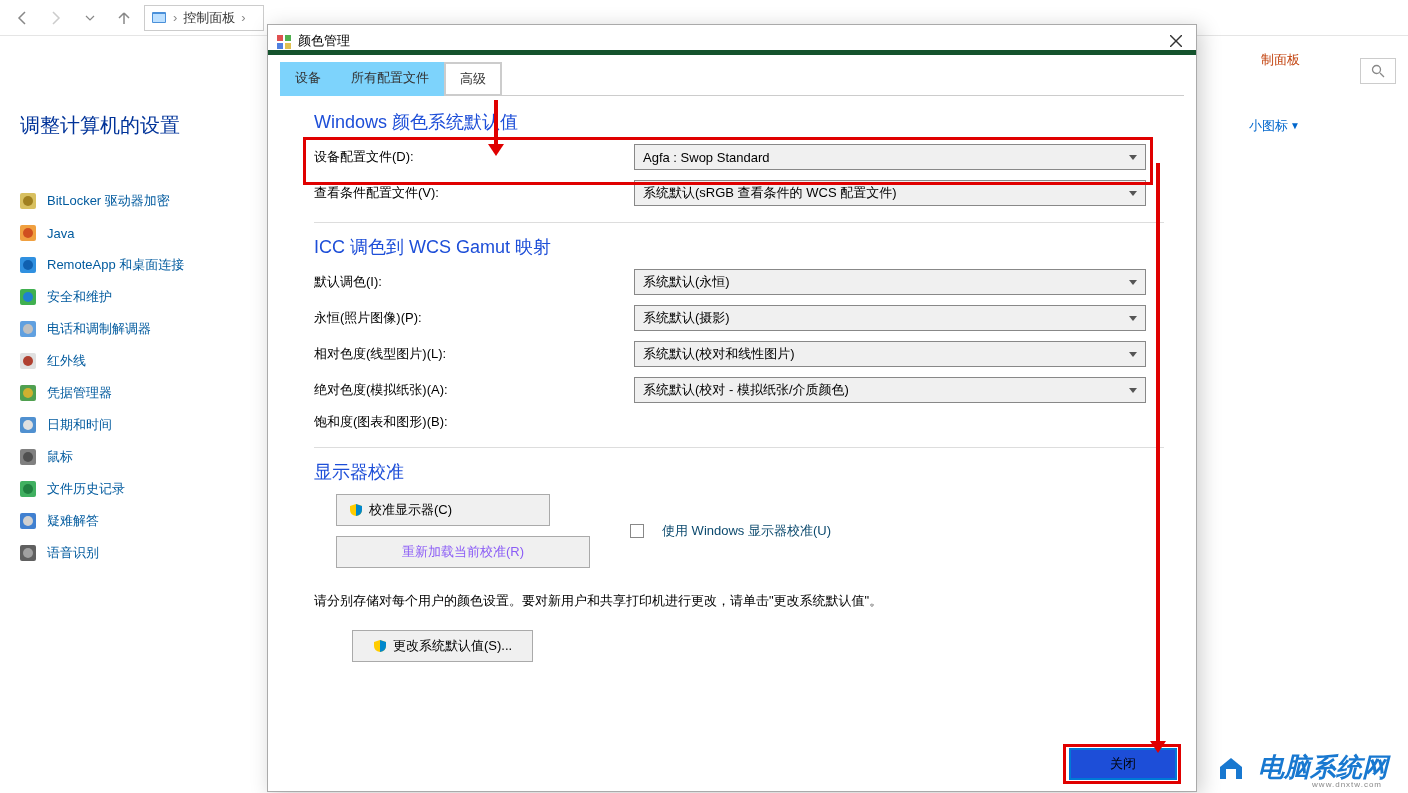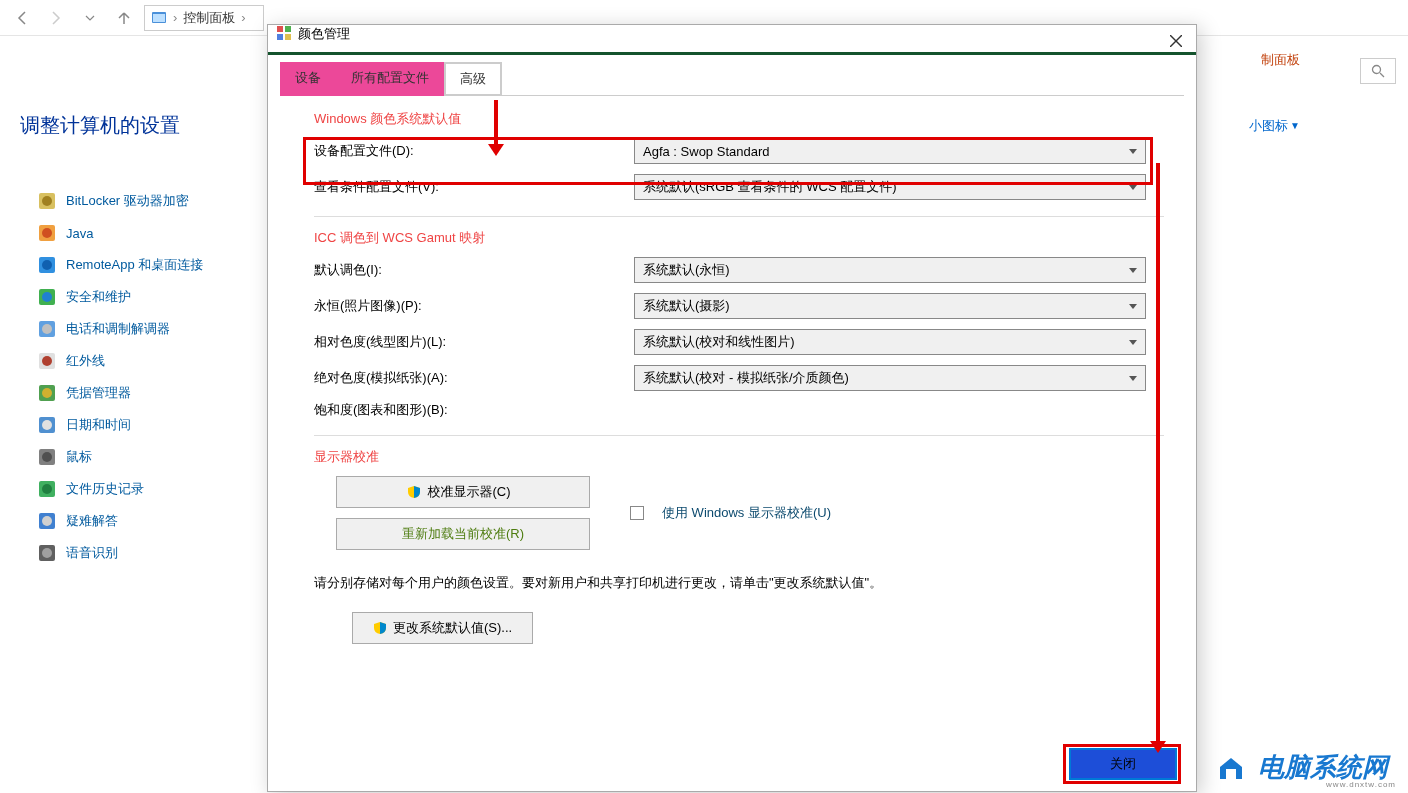--- a/index.html
+++ b/index.html
@@ -18,64 +18,64 @@
 .nav-btn { width: 28px; height: 28px; display: flex; align-items: center; justify-content: center; color: #888; }
 .breadcrumb { flex: 0 0 auto; height: 26px; border: 1px solid #ccc; display: flex; align-items: center; padding: 0 6px; font-size: 13px; color: #333; gap: 4px; min-width: 120px; }
 .bc-sep { color: #888; padding: 0 2px; }
 .view-label { font-size: 12px; color: #333; position: absolute; right: 210px; top: 118px; }
 .view-value { font-size: 13px; color: #0066cc; position: absolute; right: 120px; top: 117px; }
 .view-chev { position: absolute; right: 108px; top: 120px; color: #0066cc; font-size: 10px; }
 .search-box { width: 36px; height: 26px; border: 1px solid #ccc; display: flex; align-items: center; justify-content: center; color: #888; position: absolute; right: 12px; top: 58px; }
 
 .cp-heading { position: absolute; left: 20px; top: 112px; font-size: 20px; color: #003399; font-weight: normal; }
 
-.cp-items { position: absolute; left: 38px; top: 192px; text-align: right; }
+.cp-items { position: absolute; left: 19px; top: 192px; text-align: right; }
 .cp-item { display: flex; align-items: center; gap: 10px; margin-bottom: 14px; font-size: 13px; color: #005a9e; cursor: pointer; }
 .cp-item .icon { width: 18px; height: 18px; flex-shrink: 0; }
 
 
 .dialog { position: absolute; left: 267px; top: 24px; width: 930px; height: 768px; background: #fff; border: 1px solid #aaa; box-shadow: 4px 4px 20px rgba(0,0,0,0.2); }
-.dlg-titlebar { height: 30px; display: flex; align-items: flex-start; padding: 0 8px; border-bottom: 3px solid #14532d; background: #fff; }
+.dlg-titlebar { height: 30px; display: flex; align-items: flex-end; padding: 0 8px; border-bottom: 5px solid #14532d; background: #fff; }
 .dlg-title { font-size: 13px; margin-left: 6px; }
 .dlg-close { position: absolute; right: 8px; top: 6px; width: 24px; height: 20px; display: flex; align-items: center; justify-content: center; font-size: 16px; color: #333; cursor: pointer; }
 .dlg-body { padding: 6px 12px 12px 12px; }
 .tabs { display: flex; border-bottom: 1px solid #ccc; margin-bottom: 14px; }
-.tab { padding: 6px 14px; font-size: 13px; color: #333; background: #ec4899; border: 1px solid transparent; border-bottom: none; position: relative; top: 1px; cursor: pointer; }
+.tab { padding: 6px 14px; font-size: 13px; color: #333; background: #7dd3fc; border: 1px solid transparent; border-bottom: none; position: relative; top: 1px; cursor: pointer; }
 .tab.active { background: #fff; border-color: #ccc; }
 .highlight-tab { border: 2px solid #e00000; }
 
-.section-label { font-size: 13px; color: #ef4444; margin: 4px 0 10px 34px; }
+.section-label { font-size: 18px; color: #1d4ed8; margin: 4px 0 10px 34px; }
 .form-row { display: flex; align-items: center; margin: 10px 0 10px 34px; }
 .form-row .label { width: 320px; font-size: 13px; color: #000; }
 .form-row .select { flex: 1; max-width: 512px; height: 26px; border: 1px solid #888; background: #f0f0f0; padding: 0 24px 0 8px; font-size: 13px; color: #000; position: relative; display: flex; align-items: center; cursor: pointer; }
 .form-row .select::after { content: ""; position: absolute; right: 8px; top: 10px; border-left: 4px solid transparent; border-right: 4px solid transparent; border-top: 5px solid #555; }
 
 .red-box-1 { position: absolute; border: 3px solid #e00000; left: 303px; top: 137px; width: 850px; height: 48px; pointer-events: none; }
 .red-arrow-v { position: absolute; left: 494px; top: 100px; width: 4px; height: 46px; background: #e00000; }
 .red-arrow-v::after { content: ""; position: absolute; bottom: -10px; left: -6px; border-left: 8px solid transparent; border-right: 8px solid transparent; border-top: 12px solid #e00000; }
 .red-line-v2 { position: absolute; right: 36px; top: 138px; width: 4px; height: 580px; background: #e00000; }
 .red-line-v2::after { content: ""; position: absolute; bottom: -10px; left: -6px; border-left: 8px solid transparent; border-right: 8px solid transparent; border-top: 12px solid #e00000; }
 .red-box-close { position: absolute; border: 3px solid #e00000; right: 15px; bottom: 7px; width: 118px; height: 40px; pointer-events: none; }
 
 .divider { border: none; border-top: 1px solid #ddd; margin: 16px 20px 12px 34px; }
 
 .buttons-row { display: flex; gap: 40px; margin: 10px 0 10px 56px; align-items: center; }
 .btn { height: 32px; padding: 0 20px; background: #f0f0f0; border: 1px solid #aaa; font-size: 13px; display: flex; align-items: center; gap: 6px; cursor: pointer; }
-.btn.disabled { color: #4d7c0f; }
+.btn.disabled { color: #8b5cf6; }
 .shield { width: 14px; height: 14px; }
 .checkbox-row { display: flex; align-items: center; gap: 18px; font-size: 13px; color: #0c4a6e; }
 .checkbox { width: 14px; height: 14px; border: 1px solid #888; }
 
 .info-text { font-size: 13px; color: #000; margin: 24px 34px 20px 34px; }
 .close-btn { position: absolute; right: 20px; bottom: 12px; width: 106px; height: 30px; background: #1d4ed8; border: 1px solid #0078d7; outline: 1px solid #0078d7; font-size: 13px; display: flex; align-items: center; justify-content: center; cursor: pointer; }
 
 
 .watermark { position: absolute; right: 20px; bottom: 8px; display: flex; align-items: center; gap: 12px; }
 .watermark-text { font-size: 26px; font-weight: bold; font-style: italic; color: #1878d0; }
-.watermark-sub { position: absolute; right: 12px; bottom: 4px; font-size: 8px; color: #888; letter-spacing: 1px; }
+.watermark-sub { position: absolute; right: 26px; bottom: 4px; font-size: 8px; color: #888; letter-spacing: 1px; }
 .wm-logo { width: 30px; height: 30px; }
 
 
 svg { display: block; }
 </style>
 </head>
 <body>
 
 <div class="cp-window">
   <div class="cp-toolbar">
@@ -266,21 +266,21 @@
     </div>
     <div class="form-row">
       <div class="label">饱和度(图表和图形)(B):</div>
     </div>
 
     <hr class="divider">
 
     <div class="section-label">显示器校准</div>
     <div class="buttons-row">
       <div style="display:flex; flex-direction:column; gap:10px;">
-        <button class="btn" style="width:254px; justify-content:center;padding-left:12px;">
+        <button class="btn" style="width:214px; padding-left:12px;">
           <svg class="shield" viewBox="0 0 14 14">
               <path d="M7 1 L13 3 L13 7 Q13 12 7 13 Q1 12 1 7 L1 3 Z" fill="#fc0"></path>
               <path d="M7 1 L13 3 L13 7 Q13 12 7 13 Z" fill="#08c"></path>
             </svg>
           <span>校准显示器(C)</span>
         </button>
         <button class="btn disabled" style="width:254px; justify-content:center;">
           <span>重新加载当前校准(R)</span>
         </button>
       </div>

